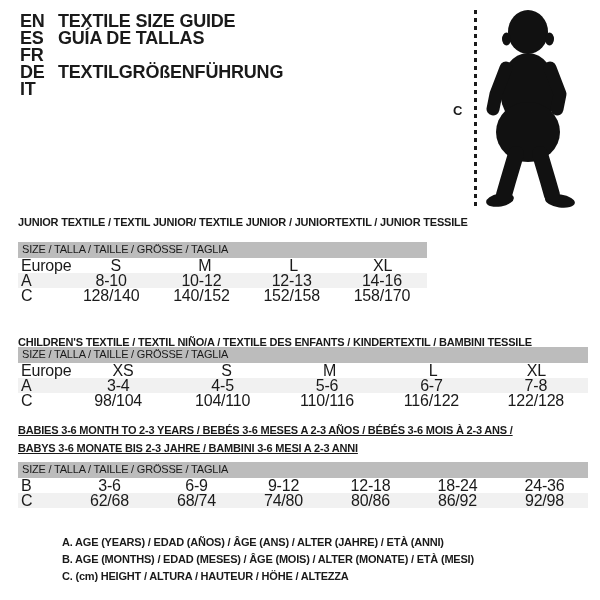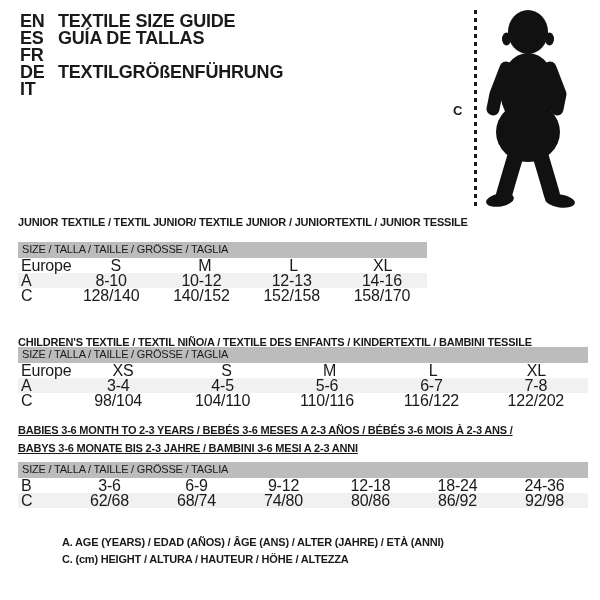--- a/index.html
+++ b/index.html
@@ -138,21 +138,21 @@
         <div class="tbl-cell">5-6</div>
         <div class="tbl-cell">6-7</div>
         <div class="tbl-cell">7-8</div>
       </div>
       <div class="tbl-row">
         <div class="tbl-cell label">C</div>
         <div class="tbl-cell">98/104</div>
         <div class="tbl-cell">104/110</div>
         <div class="tbl-cell">110/116</div>
         <div class="tbl-cell">116/122</div>
-        <div class="tbl-cell">122/202</div>
+        <div class="tbl-cell">122/128</div>
       </div>
     </div>
 
   <div class="section-title" id="babies-title">
     <div>BABIES 3-6 MONTH TO 2-3 YEARS / BEBÉS 3-6 MESES A 2-3 AÑOS / BÉBÉS 3-6 MOIS À 2-3 ANS /</div>
     <div>BABYS 3-6 MONATE BIS 2-3 JAHRE / BAMBINI 3-6 MESI A 2-3 ANNI</div>
   </div>
   <div class="size-table" id="babies-table">
       <div class="tbl-head">SIZE / TALLA / TAILLE / GRÖSSE / TAGLIA</div>
       <div class="tbl-row">
@@ -170,16 +170,17 @@
         <div class="tbl-cell">68/74</div>
         <div class="tbl-cell">74/80</div>
         <div class="tbl-cell">80/86</div>
         <div class="tbl-cell">86/92</div>
         <div class="tbl-cell">92/98</div>
       </div>
     </div>
 
   <div class="footnotes">
     <div class="footnote">A. AGE (YEARS) / EDAD (AÑOS) / ÂGE (ANS) / ALTER (JAHRE) / ETÀ (ANNI)</div>
+    <div class="footnote">B. AGE (MONTHS) / EDAD (MESES) / ÂGE (MOIS) / ALTER (MONATE) / ETÀ (MESI)</div>
     <div class="footnote">C. (cm) HEIGHT / ALTURA / HAUTEUR / HÖHE / ALTEZZA</div>
   </div>
 
 </div>
 
 </body></html>

